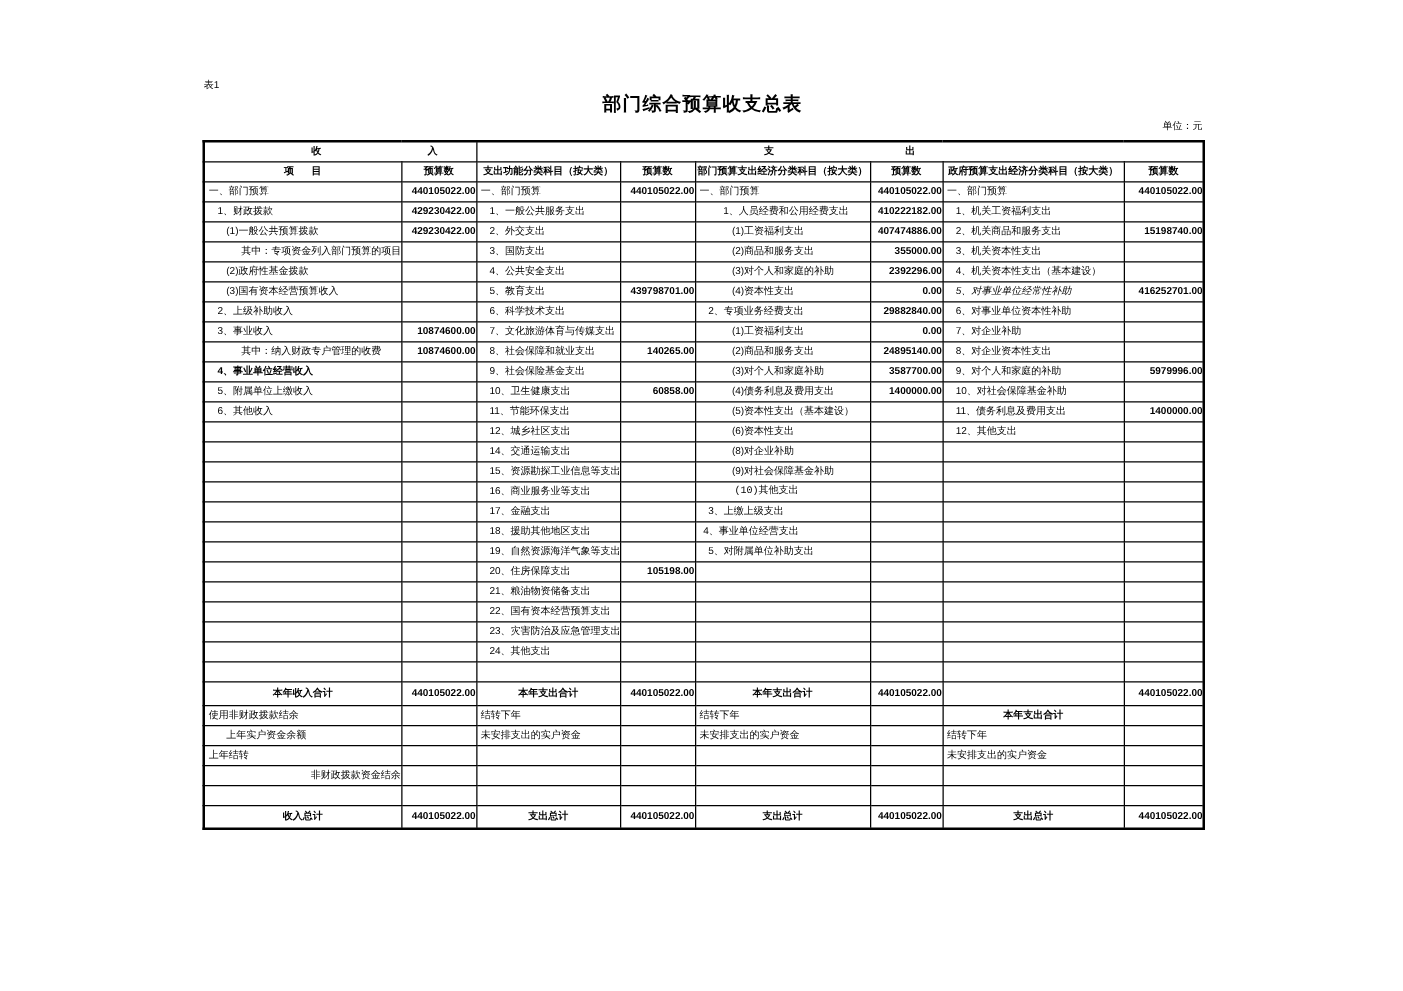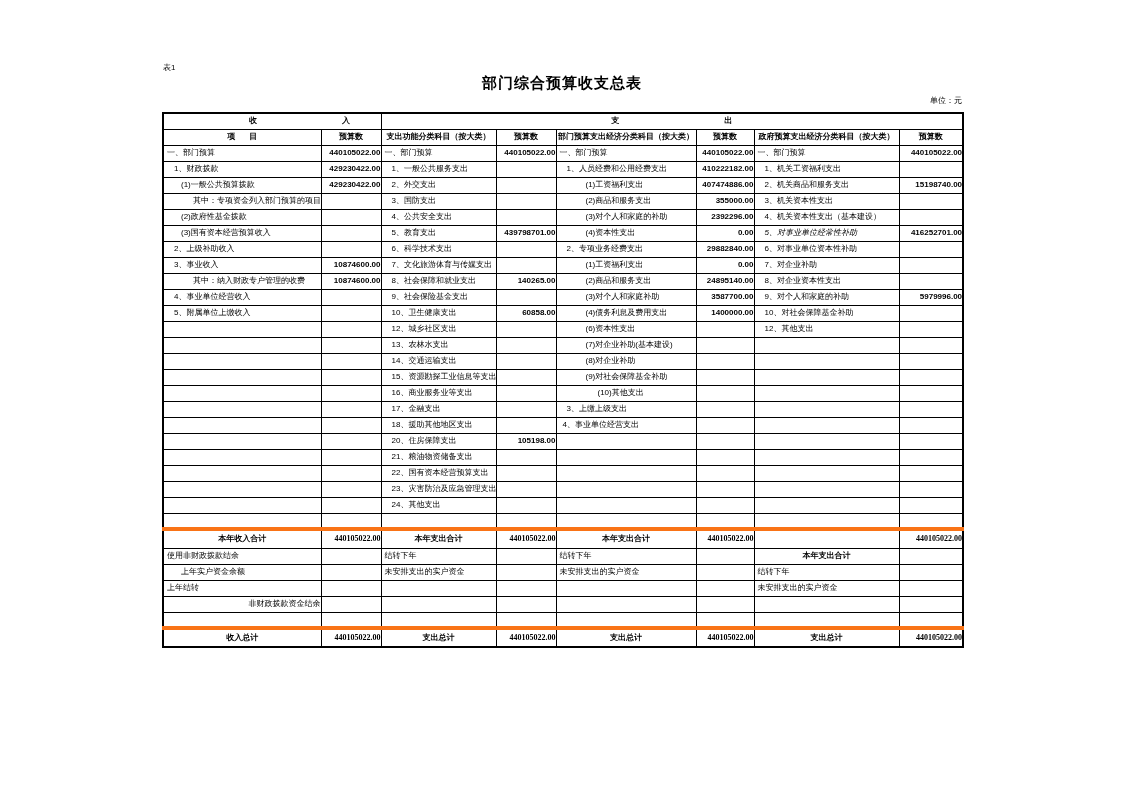--- a/index.html
+++ b/index.html
@@ -17,21 +17,21 @@
     border-collapse:collapse; table-layout:fixed; border:2px solid #000; }
   table.budget th, table.budget td {
     border:1px solid #000; font-size:8px; line-height:10px;
     white-space:nowrap; overflow:hidden; padding:0; height:16px; }
   thead th { font-weight:bold; text-align:center; height:18px; }
   th.sp-in  { letter-spacing:85px; text-indent:85px; }
   th.sp-out { letter-spacing:105px; text-indent:105px; }
   th.sp-item{ letter-spacing:14px; text-indent:14px; }
   td.lbl { text-align:left; padding-left:3px; }
   td.num { text-align:right; font-weight:bold; padding-right:2px; font-size:7.6px; }
-  tr.sep td { border-top:4px solid #f97316; height:19px;font-family:Liberation Serif, serif; }
+  tr.sep td { border-top:1px solid #f97316; height:19px; }
   td.b { font-weight:bold; }
   td.ctr { text-align:center; padding-left:0 !important; }
 </style>
 </head>
 <body>
 
 <div class="page">
   <div class="sheet-label">表1</div>
   <div class="doc-title">部门综合预算收支总表</div>
   <div class="unit-note">单位：元</div>
@@ -72,21 +72,21 @@
           <td class="lbl" style="padding-left: 3px;">一、部门预算</td>
           <td class="num">440105022.00</td>
           <td class="lbl" style="padding-left: 3px;">一、部门预算</td>
           <td class="num">440105022.00</td>
         </tr>
         <tr>
           <td class="lbl" style="padding-left: 10px;">1、财政拨款</td>
           <td class="num">429230422.00</td>
           <td class="lbl" style="padding-left: 10px;">1、一般公共服务支出</td>
           <td class="num"></td>
-          <td class="lbl" style="padding-left: 10px;">1、人员经费和公用经费支出</td>
+          <td class="lbl" style="padding-left: 22px;">1、人员经费和公用经费支出</td>
           <td class="num">410222182.00</td>
           <td class="lbl" style="padding-left: 10px;">1、机关工资福利支出</td>
           <td class="num"></td>
         </tr>
         <tr>
           <td class="lbl" style="padding-left: 17px;">(1)一般公共预算拨款</td>
           <td class="num">429230422.00</td>
           <td class="lbl" style="padding-left: 10px;">2、外交支出</td>
           <td class="num"></td>
           <td class="lbl" style="padding-left: 29px;">(1)工资福利支出</td>
@@ -148,62 +148,62 @@
           <td class="lbl" style="padding-left: 29px;">其中：纳入财政专户管理的收费</td>
           <td class="num">10874600.00</td>
           <td class="lbl" style="padding-left: 10px;">8、社会保障和就业支出</td>
           <td class="num">140265.00</td>
           <td class="lbl" style="padding-left: 29px;">(2)商品和服务支出</td>
           <td class="num">24895140.00</td>
           <td class="lbl" style="padding-left: 10px;">8、对企业资本性支出</td>
           <td class="num"></td>
         </tr>
         <tr>
-          <td class="lbl" style="padding-left: 10px;">4、事业单位经营收入</td>
+          <td class="lbl" style="padding-left: 10px; font-weight: bold;">4、事业单位经营收入</td>
           <td class="num"></td>
           <td class="lbl" style="padding-left: 10px;">9、社会保险基金支出</td>
           <td class="num"></td>
           <td class="lbl" style="padding-left: 29px;">(3)对个人和家庭补助</td>
           <td class="num">3587700.00</td>
           <td class="lbl" style="padding-left: 10px;">9、对个人和家庭的补助</td>
           <td class="num">5979996.00</td>
         </tr>
         <tr>
           <td class="lbl" style="padding-left: 10px;">5、附属单位上缴收入</td>
           <td class="num"></td>
           <td class="lbl" style="padding-left: 10px;">10、卫生健康支出</td>
           <td class="num">60858.00</td>
           <td class="lbl" style="padding-left: 29px;">(4)债务利息及费用支出</td>
           <td class="num">1400000.00</td>
           <td class="lbl" style="padding-left: 10px;">10、对社会保障基金补助</td>
           <td class="num"></td>
         </tr>
         <tr>
+          <td class="lbl" style="padding-left: 10px;">6、其他收入</td>
+          <td class="num"></td>
+          <td class="lbl" style="padding-left: 10px;">11、节能环保支出</td>
+          <td class="num"></td>
+          <td class="lbl" style="padding-left: 29px;">(5)资本性支出（基本建设）</td>
+          <td class="num"></td>
+          <td class="lbl" style="padding-left: 10px;">11、债务利息及费用支出</td>
+          <td class="num">1400000.00</td>
+        </tr>
+        <tr>
           <td class="lbl"></td>
           <td class="num"></td>
           <td class="lbl" style="padding-left: 10px;">12、城乡社区支出</td>
           <td class="num"></td>
           <td class="lbl" style="padding-left: 29px;">(6)资本性支出</td>
           <td class="num"></td>
           <td class="lbl" style="padding-left: 10px;">12、其他支出</td>
           <td class="num"></td>
         </tr>
         <tr>
           <td class="lbl"></td>
           <td class="num"></td>
-          <td class="lbl" style="padding-left: 10px;">13、农林水支出</td>
-          <td class="num"></td>
-          <td class="lbl" style="padding-left: 29px;">(7)对企业补助(基本建设)</td>
-          <td class="num"></td>
-          <td class="lbl"></td>
-          <td class="num"></td>
-        </tr>
-        <tr>
-          <td class="lbl"></td>
-          <td class="num"></td>
           <td class="lbl" style="padding-left: 10px;">14、交通运输支出</td>
           <td class="num"></td>
           <td class="lbl" style="padding-left: 29px;">(8)对企业补助</td>
           <td class="num"></td>
           <td class="lbl"></td>
           <td class="num"></td>
         </tr>
         <tr>
           <td class="lbl"></td>
           <td class="num"></td>
@@ -212,41 +212,51 @@
           <td class="lbl" style="padding-left: 29px;">(9)对社会保障基金补助</td>
           <td class="num"></td>
           <td class="lbl"></td>
           <td class="num"></td>
         </tr>
         <tr>
           <td class="lbl"></td>
           <td class="num"></td>
           <td class="lbl" style="padding-left: 10px;">16、商业服务业等支出</td>
           <td class="num"></td>
-          <td class="lbl" style="padding-left: 41px;">(10)其他支出</td>
+          <td class="lbl" style="padding-left: 31px; font-family: Liberation Mono, monospace;">(10)其他支出</td>
           <td class="num"></td>
           <td class="lbl"></td>
           <td class="num"></td>
         </tr>
         <tr>
           <td class="lbl"></td>
           <td class="num"></td>
           <td class="lbl" style="padding-left: 10px;">17、金融支出</td>
           <td class="num"></td>
           <td class="lbl" style="padding-left: 10px;">3、上缴上级支出</td>
           <td class="num"></td>
           <td class="lbl"></td>
           <td class="num"></td>
         </tr>
         <tr>
           <td class="lbl"></td>
           <td class="num"></td>
           <td class="lbl" style="padding-left: 10px;">18、援助其他地区支出</td>
           <td class="num"></td>
           <td class="lbl" style="padding-left: 6px;">4、事业单位经营支出</td>
+          <td class="num"></td>
+          <td class="lbl"></td>
+          <td class="num"></td>
+        </tr>
+        <tr>
+          <td class="lbl"></td>
+          <td class="num"></td>
+          <td class="lbl" style="padding-left: 10px;">19、自然资源海洋气象等支出</td>
+          <td class="num"></td>
+          <td class="lbl" style="padding-left: 10px;">5、对附属单位补助支出</td>
           <td class="num"></td>
           <td class="lbl"></td>
           <td class="num"></td>
         </tr>
         <tr>
           <td class="lbl"></td>
           <td class="num"></td>
           <td class="lbl" style="padding-left: 10px;">20、住房保障支出</td>
           <td class="num">105198.00</td>
           <td class="lbl"></td>

